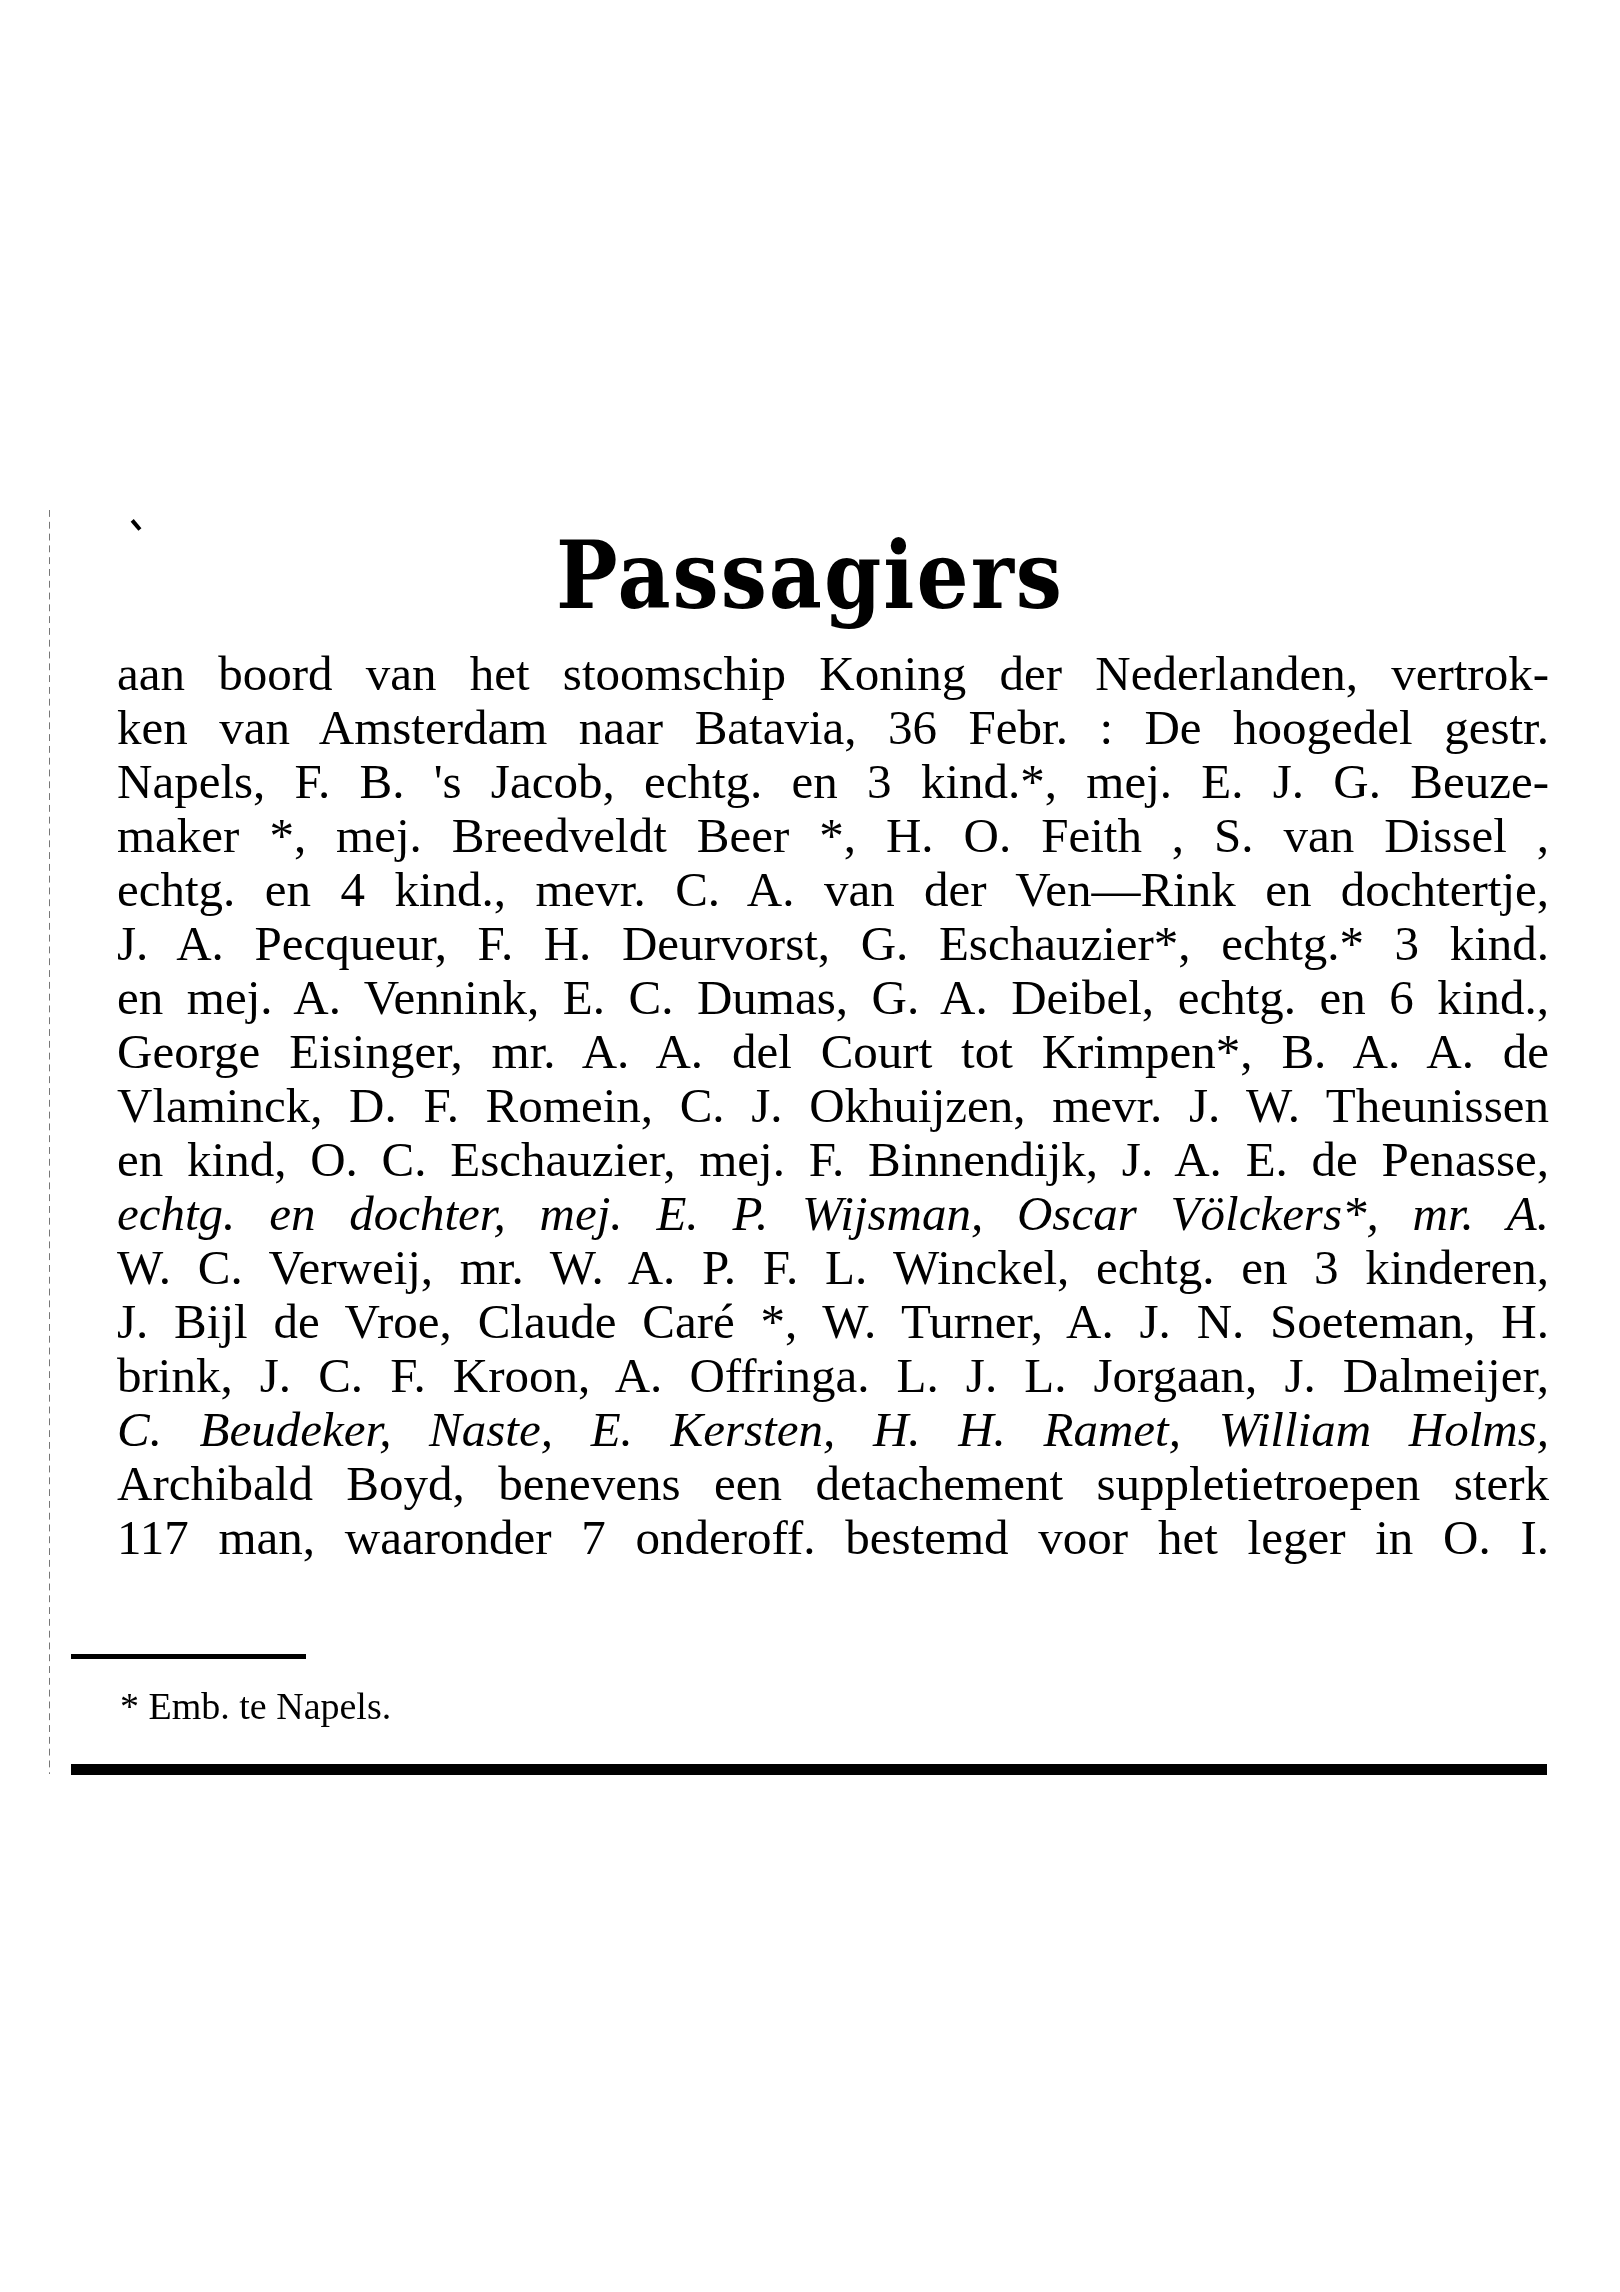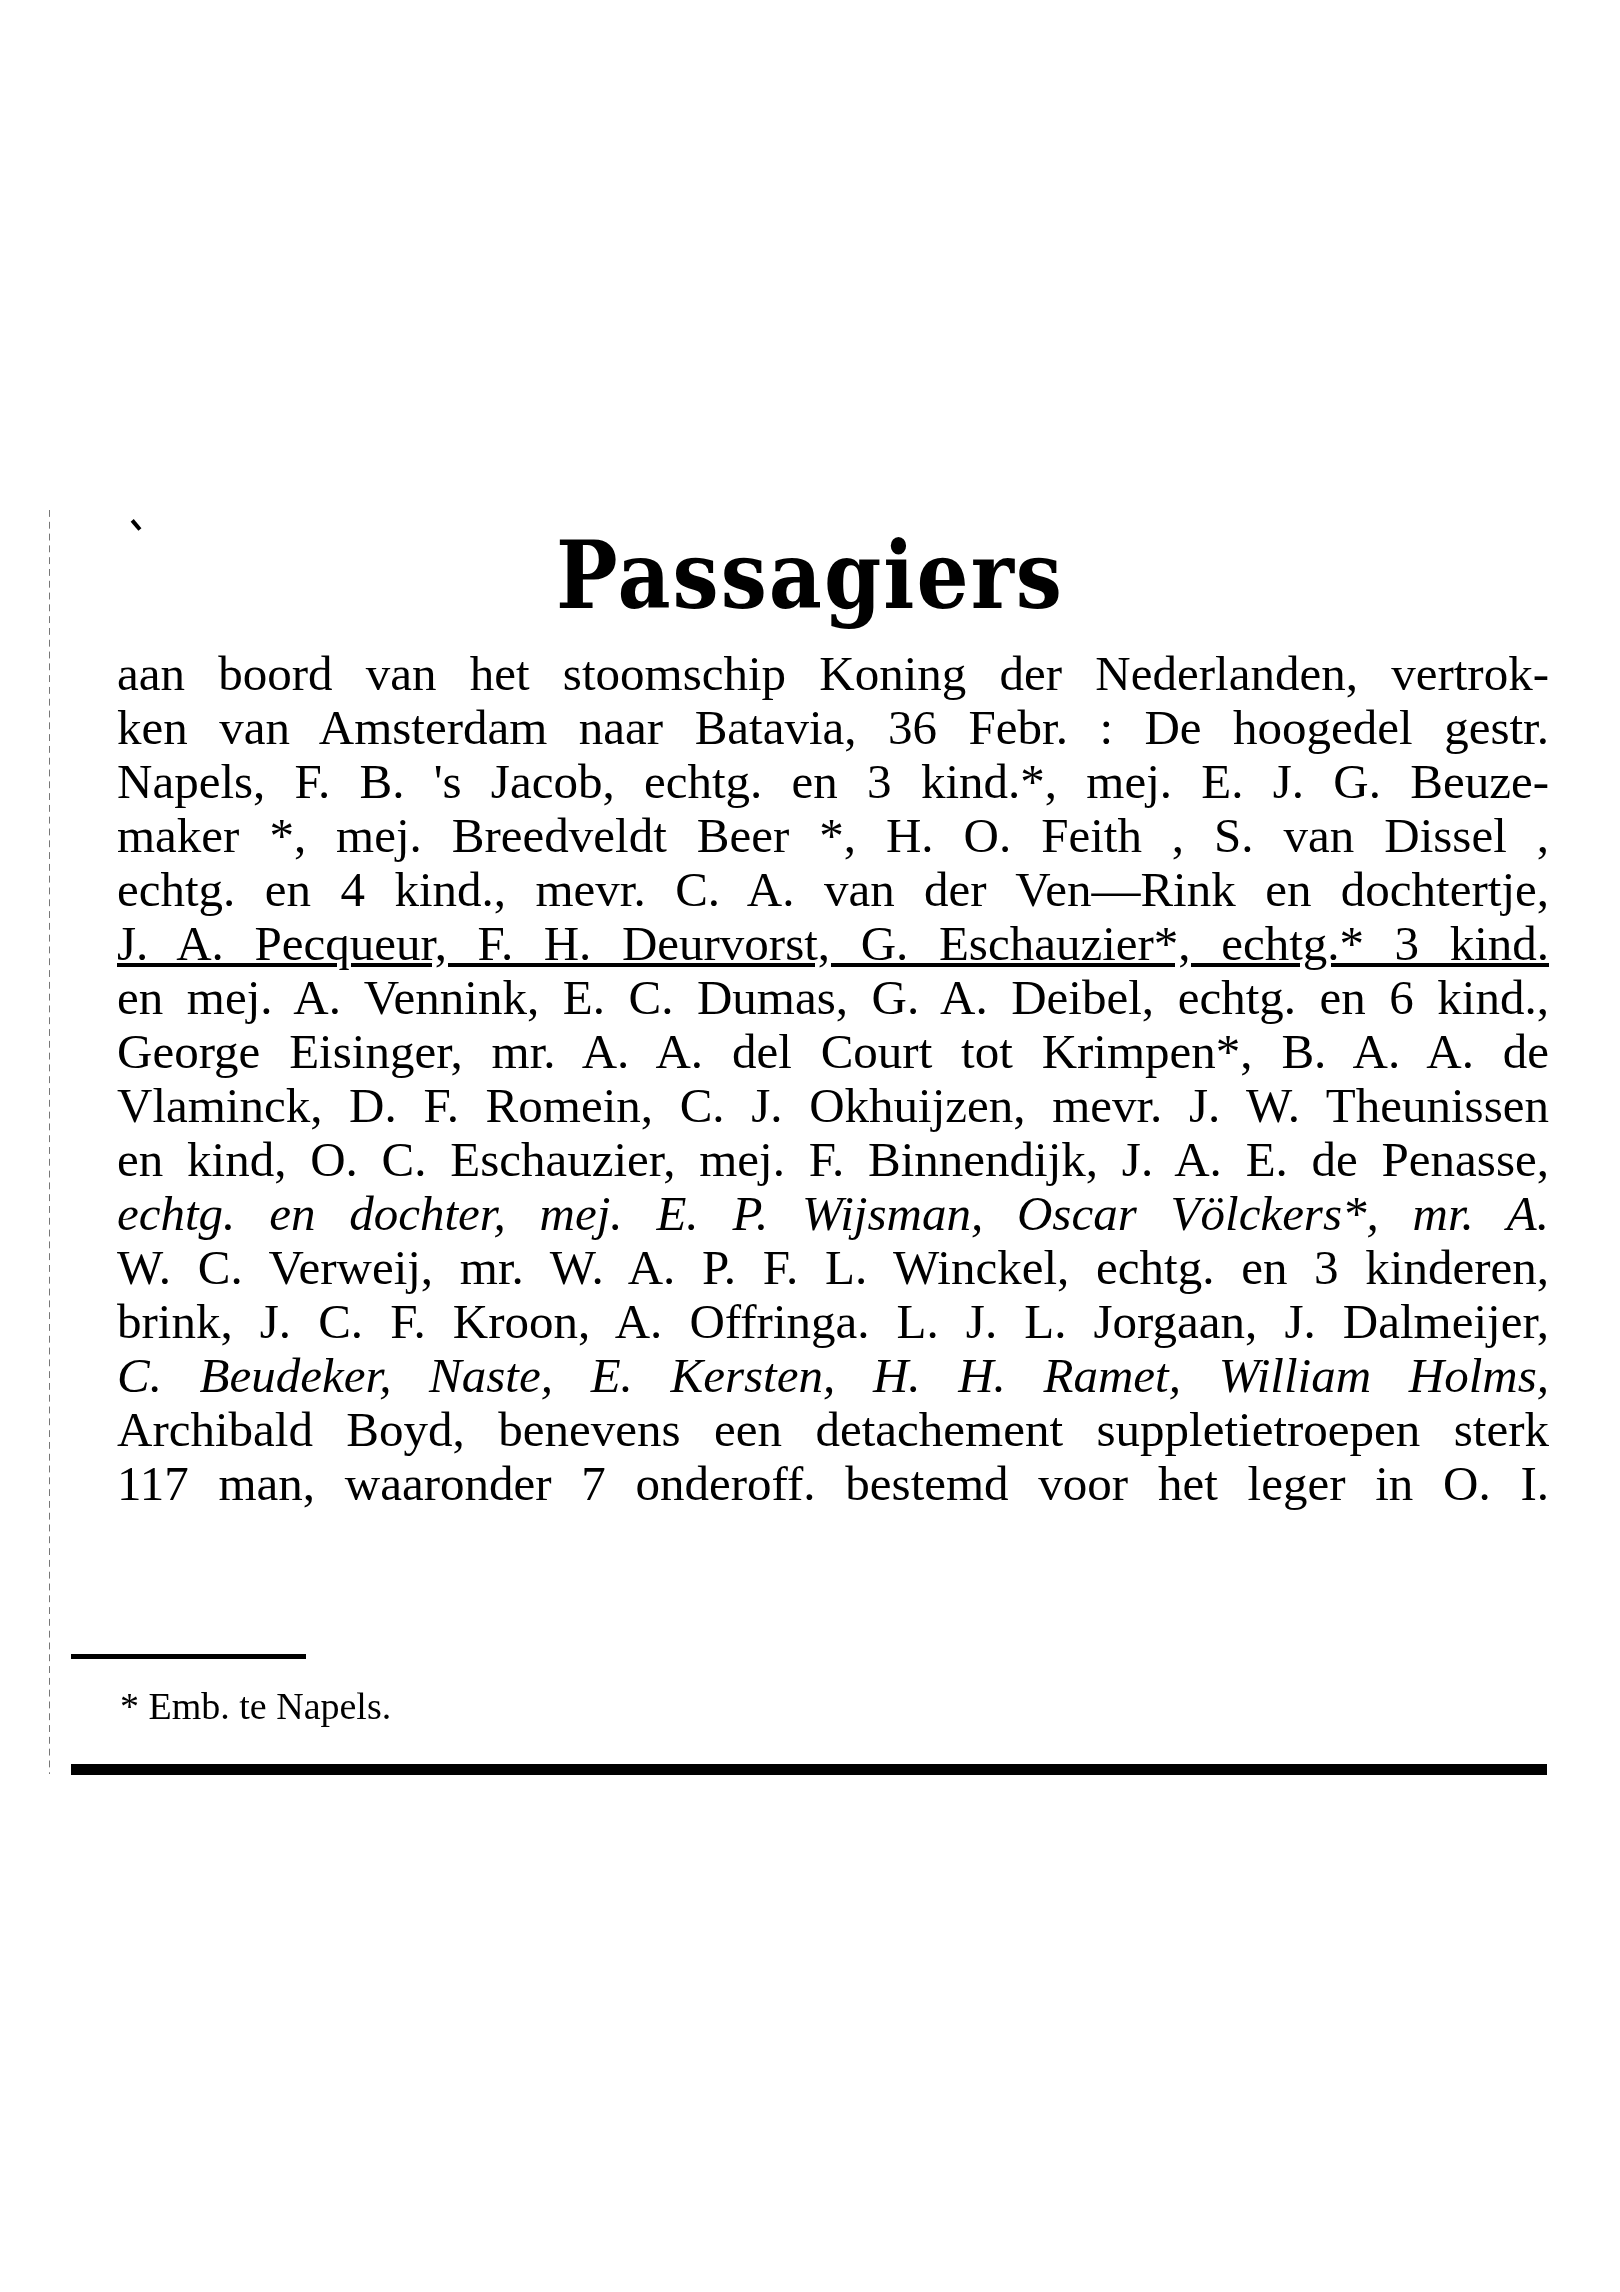--- a/index.html
+++ b/index.html
@@ -36,39 +36,42 @@
   <div class="line">
       <span class="inner" style="white-space: normal; display: block;">Napels, F. B. 's Jacob, echtg. en 3 kind.*, mej. E. J. G. Beuze-</span>
     </div>
   <div class="line">
       <span class="inner" style="white-space: normal; display: block;">maker *, mej. Breedveldt Beer *, H. O. Feith , S. van Dissel ,</span>
     </div>
   <div class="line">
       <span class="inner" style="white-space: normal; display: block;">echtg. en 4 kind., mevr. C. A. van der Ven—Rink en dochtertje,</span>
     </div>
   <div class="line">
-      <span class="inner" style="white-space: normal; display: block; text-decoration: underline;">J. A. Pecqueur, F. H. Deurvorst, G. Eschauzier*, echtg.* 3 kind.</span>
+      <span class="inner" style="white-space: normal; display: block;">J. A. Pecqueur, F. H. Deurvorst, G. Eschauzier*, echtg.* 3 kind.</span>
     </div>
   <div class="line">
       <span class="inner" style="white-space: normal; display: block;">en mej. A. Vennink, E. C. Dumas, G. A. Deibel, echtg. en 6 kind.,</span>
     </div>
   <div class="line">
       <span class="inner" style="white-space: normal; display: block;">George Eisinger, mr. A. A. del Court tot Krimpen*, B. A. A. de</span>
     </div>
   <div class="line">
       <span class="inner" style="white-space: normal; display: block;">Vlaminck, D. F. Romein, C. J. Okhuijzen, mevr. J. W. Theunissen</span>
     </div>
   <div class="line">
       <span class="inner" style="white-space: normal; display: block;">en kind, O. C. Eschauzier, mej. F. Binnendijk, J. A. E. de Penasse,</span>
     </div>
   <div class="line">
       <span class="inner" style="white-space: normal; display: block; font-style: italic;">echtg. en dochter, mej. E. P. Wijsman, Oscar Völckers*, mr. A.</span>
     </div>
   <div class="line">
       <span class="inner" style="white-space: normal; display: block;">W. C. Verweij, mr. W. A. P. F. L. Winckel, echtg. en 3 kinderen,</span>
+    </div>
+  <div class="line">
+      <span class="inner" style="white-space: normal; display: block;">J. Bijl de Vroe, Claude Caré *, W. Turner, A. J. N. Soeteman, H.</span>
     </div>
   <div class="line">
       <span class="inner" style="white-space: normal; display: block;">brink, J. C. F. Kroon, A. Offringa. L. J. L. Jorgaan, J. Dalmeijer,</span>
     </div>
   <div class="line">
       <span class="inner" style="white-space: normal; display: block; font-style: italic;">C. Beudeker, Naste, E. Kersten, H. H. Ramet, William Holms,</span>
     </div>
   <div class="line">
       <span class="inner" style="white-space: normal; display: block;">Archibald Boyd, benevens een detachement suppletietroepen sterk</span>
     </div>

